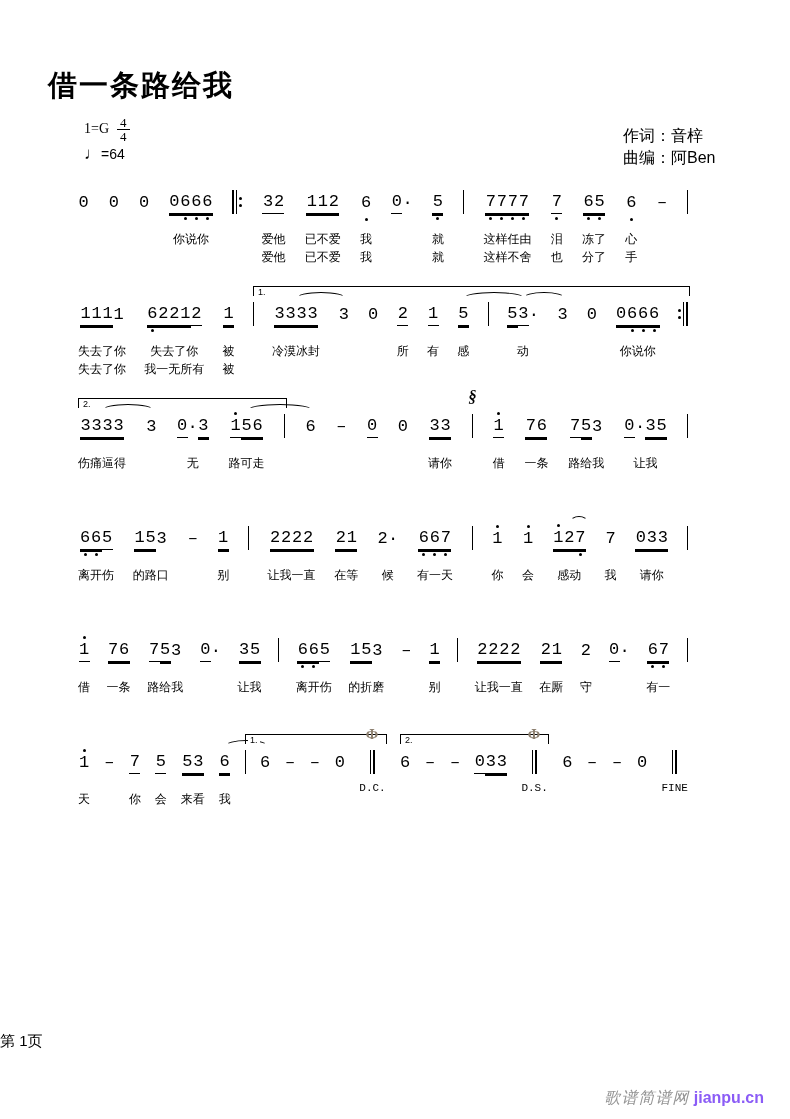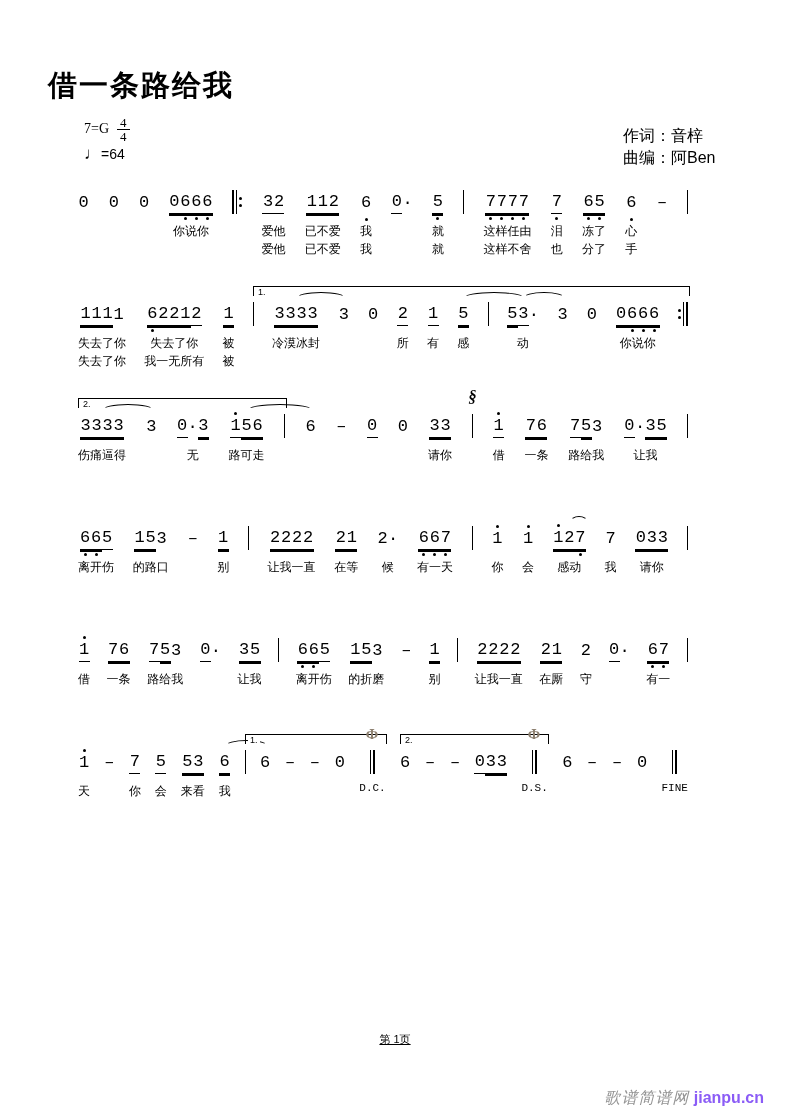--- a/index.html
+++ b/index.html
@@ -23,50 +23,50 @@
   .tk{position:relative;display:inline-block;min-width:11px;text-align:center;
       font-family:"Liberation Mono",monospace;font-size:17px;line-height:22px;}
   .tk.aug{min-width:7px;}
   .tk.u1{border-bottom:1px solid #000;}
   .tk.u2{border-bottom:1px solid #000;box-shadow:0 2px 0 #000;}
   .tk.hi::before{content:"";position:absolute;top:-3px;left:50%;margin-left:-1.5px;
       width:3px;height:3px;background:#000;border-radius:50%;}
   .tk.lo::after{content:"";position:absolute;bottom:-7px;left:50%;margin-left:-1.5px;
       width:3px;height:3px;background:#000;border-radius:50%;}
   .lyr{font-size:12px;line-height:16px;height:16px;white-space:nowrap;text-align:center;}
-  .lyr.l1{margin-top:9px;}
+  .lyr.l1{margin-top:17px;}
   .lyr.l2{margin-top:2px;}
   .bwrap{display:inline-flex;align-items:center;gap:2px;height:24px;}
   .b{width:1px;height:24px;background:#000;}
   .b2{width:2px;height:24px;background:#000;}
   .rd{display:flex;flex-direction:column;gap:4px;justify-content:center;}
   .rd i{width:3px;height:3px;background:#000;border-radius:50%;display:block;}
   .sub{margin-top:8px;font-family:Liberation Mono, monospace;font-size:11px;}
   .volta{position:absolute;top:2px;height:9px;border-top:1px solid #000;
          border-left:1px solid #000;border-right:1px solid #000;}
   .volta .vl{position:absolute;left:2px;top:0;font-size:9px;line-height:10px;
          background:#fff;padding:0 2px;}
   .arc{position:absolute;top:8px;height:10px;border:1px solid transparent;
        border-top:1px solid #000;border-radius:100% 100% 0 0;}
   .mark{position:absolute;transform:translateX(-50%);font-family:"Liberation Serif",serif;}
   .mark.segno{top:-8px;font-size:16px;font-weight:700;font-style:italic;}
   .mark.coda{top:-6px;font-size:15px;font-weight:700;}
-  .footer{position:absolute;top:1032px;left:0;width:100%;text-align:center;font-size:11px;text-decoration:underline;}
+  .footer{position:absolute;top:1032px;left:0;width:100%;font-size:15px;}
   .watermark{position:absolute;top:1088px;right:26px;font-size:16px;}
   .wm-cn{letter-spacing:1px;}
   .wm-en{font-weight:700;}
 </style>
 </head>
 <body>
 
 <div class="sheet">
   <div class="title">借一条路给我</div>
 
   <div class="keysig">
-    <span>7=G</span><span class="frac">
+    <span>1=G</span><span class="frac">
         <span class="num topn">4</span>
         <span class="num">4</span>
       </span>
   </div>
   <div class="tempo">
     <span class="qnote">♩</span><span>=64</span>
   </div>
 
   <div class="credits">
     <div>作词：音梓</div>

